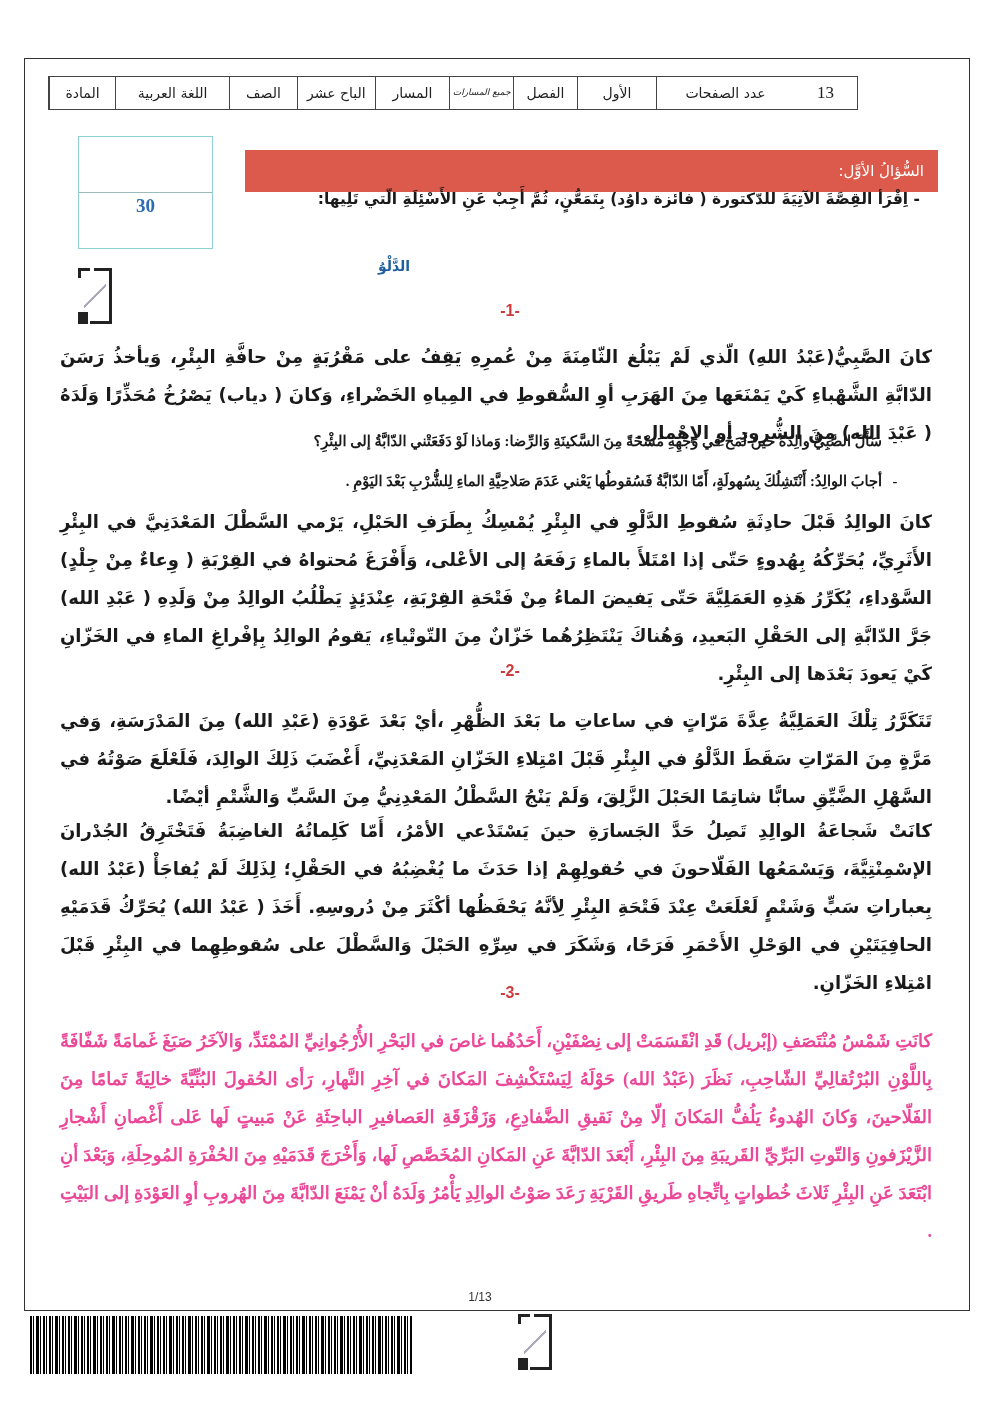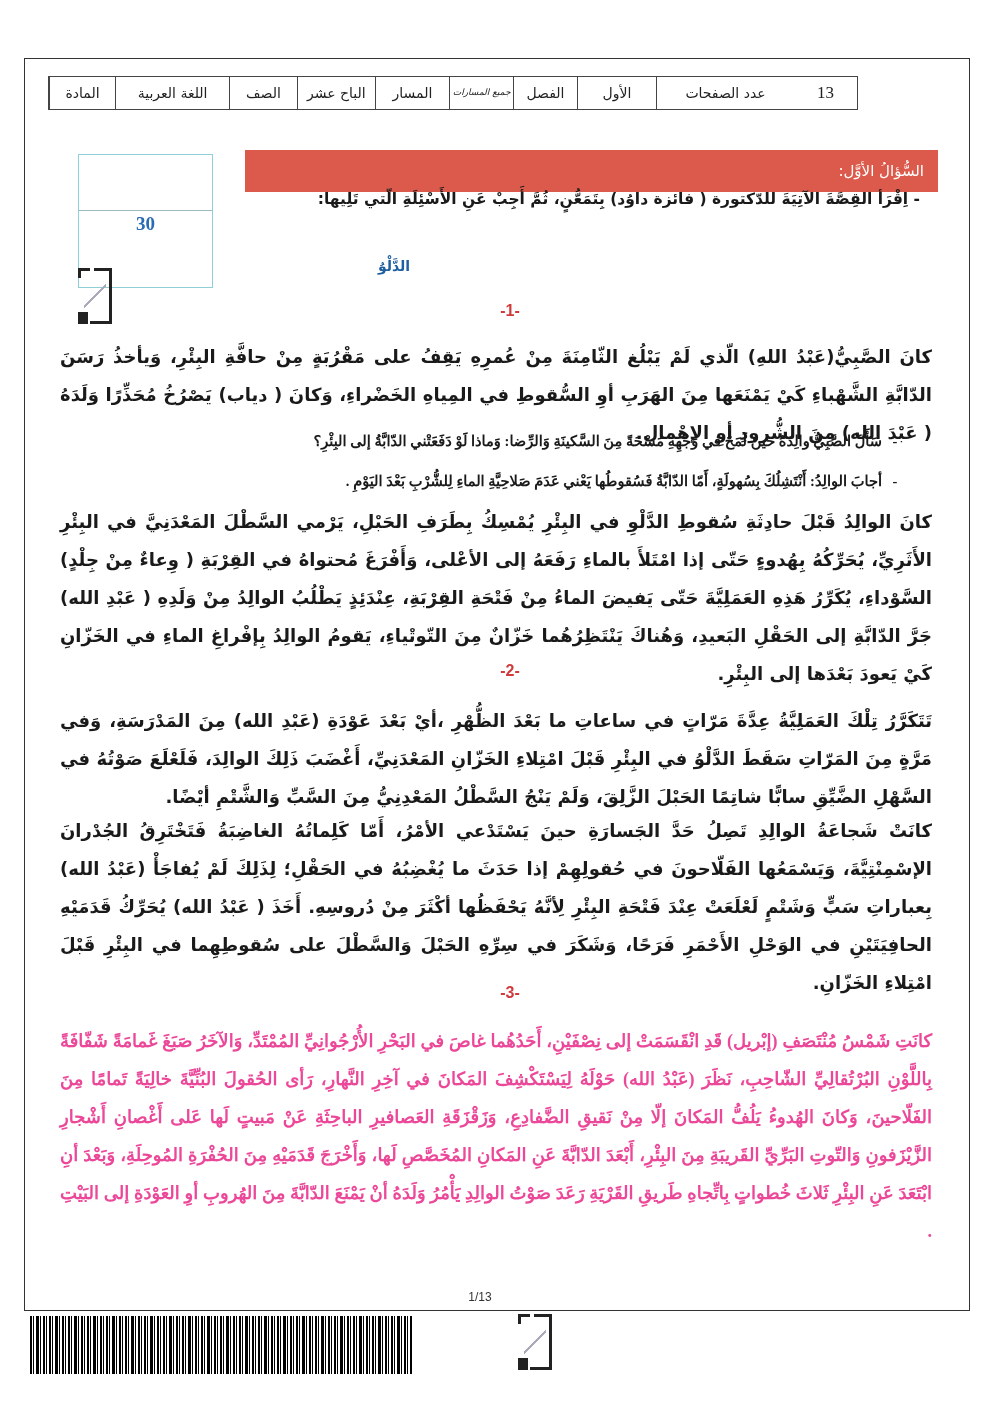--- a/index.html
+++ b/index.html
@@ -21,21 +21,21 @@
     border-left: 1px solid #444; display: flex; align-items: center; justify-content: center;
     font-family: "DejaVu Sans", sans-serif; font-size: 14px; color: #222;
     text-align: center; line-height: 1.05;
   }
   .info-table .cell:last-child { border-left: none; }
   .info-table .small { font-size: 9px; font-style: italic; }
   .info-table .num { font-family: "Liberation Serif", serif; font-size: 17px; }
 
   
   .score-box {
-    position: absolute; left: 78px; top: 154px; width: 135px; height: 134px;
+    position: absolute; left: 78px; top: 136px; width: 135px; height: 113px;
     border: 1.5px solid #8fd0d8;
   }
   .score-box .top { height: 56px; border-bottom: 1.5px solid #9bb; }
   .score-box .bottom {
     height: 54px; display: flex; align-items: flex-start; justify-content: center;
     padding-top: 2px;
     font-family: "Liberation Serif", serif; font-weight: bold; font-size: 19px; color: #2a6bb4;
   }
 
   .qr {

